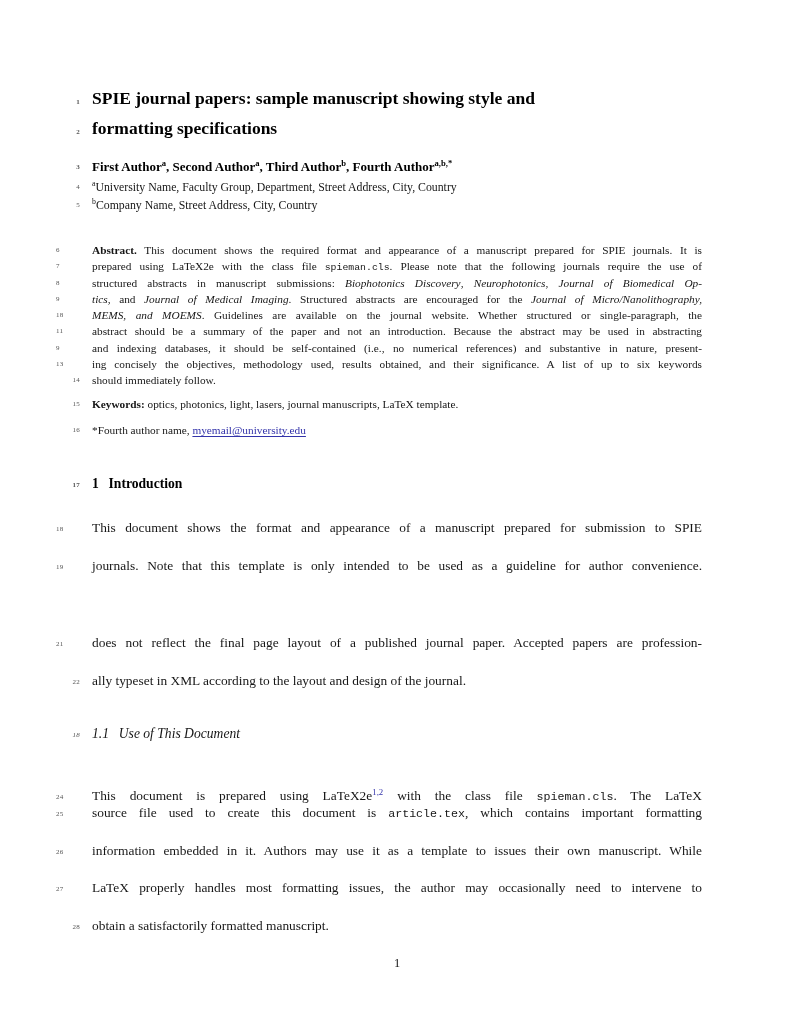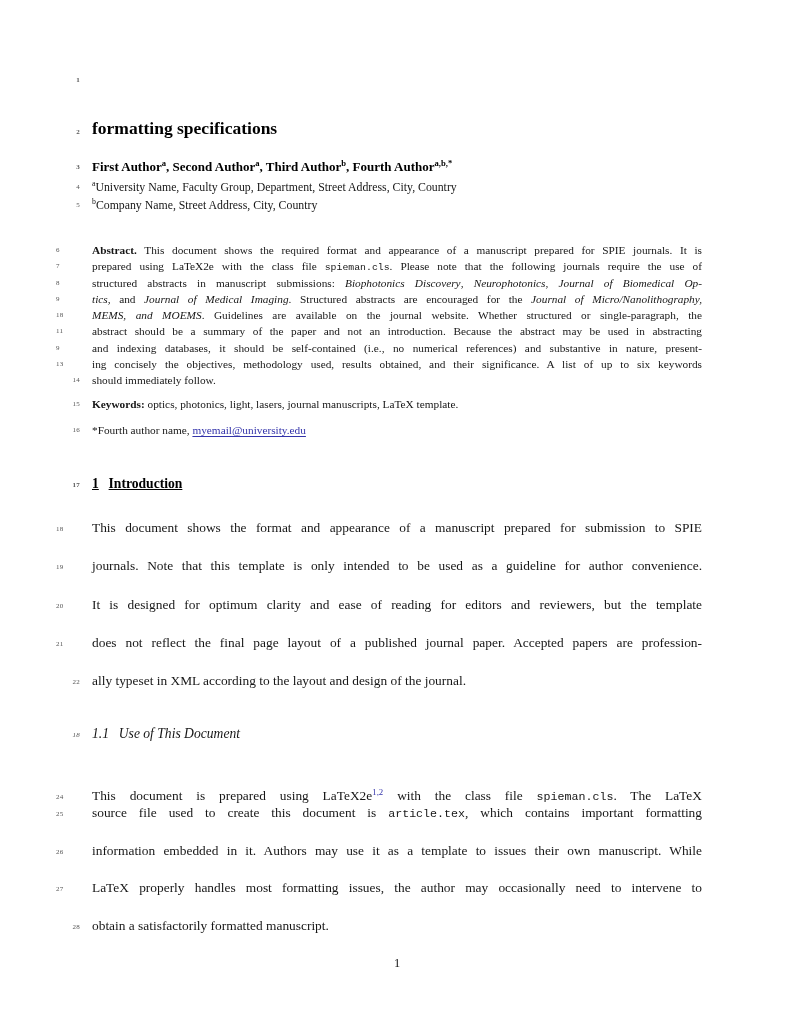--- a/index.html
+++ b/index.html
@@ -33,21 +33,21 @@
     font-size: 7px;
     color: var(--lnum);
     letter-spacing: 0.2px;
   }
   .fill { text-align: justify; text-align-last: justify; -moz-text-align-last: justify; }
   .title-line { font-size: 17.5px; font-weight: bold; color: #000000; }
   .authors-line { font-size: 13px; font-weight: bold; color: #000000; }
   .affil-line { font-size: 11.8px; }
   .small-line { font-size: 11.3px; }
   .body-line { font-size: 13.4px; }
-  .h1-line { font-size: 13.6px; font-weight: bold; color: #000000; text-decoration: underline; }
+  .h1-line { font-size: 13.6px; font-weight: bold; color: #000000; }
   .h2-line { font-size: 13.6px; font-style: italic; }
   .sup { vertical-align: super; font-size: 66%; line-height: 0; }
   .mono { font-family: "Liberation Mono", monospace; font-size: 0.87em; }
   .it { font-style: italic; }
   .bold { font-weight: bold; }
   .email { color: var(--link); text-decoration: underline; text-underline-offset: 2px; cursor: pointer; }
   .cite { color: var(--link); cursor: pointer; }
   .hgap { margin-left: 0.72em; margin-top: 32px; }
   .pagenum-row {
     position: absolute;
@@ -56,21 +56,21 @@
     width: 794px;
     text-align: center;
     font-size: 12.5px;
   }
 </style>
 </head>
 <body>
 
 <div class="page">
 
-  <div class="line title-line" style="top:88px"><span class="lnum">1</span></div>
+  <div class="line title-line" style="top:88px"><span class="lnum">1</span><span>SPIE journal papers: sample manuscript showing style and</span></div>
   <div class="line title-line" style="top:118px"><span class="lnum">2</span><span>formatting specifications</span></div>
 
   <div class="line authors-line" style="top:159px"><span class="lnum">3</span><span>First Author</span><span class="sup">a</span><span>, Second Author</span><span class="sup">a</span><span>, Third Author</span><span class="sup">b</span><span>, Fourth Author</span><span class="sup">a,b,*</span></div>
 
   <div class="line affil-line" style="top:180px"><span class="lnum">4</span><span class="sup">a</span><span>University Name, Faculty Group, Department, Street Address, City, Country</span></div>
   <div class="line affil-line" style="top:198px"><span class="lnum">5</span><span class="sup">b</span><span>Company Name, Street Address, City, Country</span></div>
 
   <div class="line small-line fill" style="top:244px"><span class="lnum">6</span><span class="bold">Abstract.</span><span> This document shows the required format and appearance of a manuscript prepared for SPIE journals. It is</span></div>
   <div class="line small-line fill" style="top:260px"><span class="lnum">7</span><span>prepared using LaTeX2e with the class file </span><span class="mono">spieman.cls</span><span>. Please note that the following journals require the use of</span></div>
   <div class="line small-line fill" style="top:277px"><span class="lnum">8</span><span>structured abstracts in manuscript submissions: </span><span class="it">Biophotonics Discovery</span><span>, </span><span class="it">Neurophotonics</span><span>, </span><span class="it">Journal of Biomedical Op-</span></div>
@@ -82,21 +82,20 @@
   <div class="line small-line" style="top:374px"><span class="lnum">14</span><span>should immediately follow.</span></div>
 
   <div class="line small-line" style="top:398px"><span class="lnum">15</span><span class="bold">Keywords:</span><span> optics, photonics, light, lasers, journal manuscripts, LaTeX template.</span></div>
 
   <div class="line small-line" style="top:424px"><span class="lnum">16</span><span>*Fourth author name, </span><span class="email">myemail@university.edu</span></div>
 
   <div class="line h1-line" style="top:476px"><span class="lnum">17</span><span>1</span><span class="hgap">Introduction</span></div>
 
   <div class="line body-line fill" style="top:520px"><span class="lnum">18</span><span>This document shows the format and appearance of a manuscript prepared for submission to SPIE</span></div>
   <div class="line body-line fill" style="top:558px"><span class="lnum">19</span><span>journals. Note that this template is only intended to be used as a guideline for author convenience.</span></div>
-  <div class="line body-line fill" style="top:597px"><span class="lnum">20</span><span>It is designed for optimum clarity and ease of reading for editors and reviewers, but the template</span></div>
   <div class="line body-line fill" style="top:635px"><span class="lnum">21</span><span>does not reflect the final page layout of a published journal paper. Accepted papers are profession-</span></div>
   <div class="line body-line" style="top:673px"><span class="lnum">22</span><span>ally typeset in XML according to the layout and design of the journal.</span></div>
 
   <div class="line h2-line" style="top:726px"><span class="lnum">18</span><span>1.1</span><span class="hgap">Use of This Document</span></div>
 
   <div class="line body-line fill" style="top:788px"><span class="lnum">24</span><span>This document is prepared using LaTeX2e</span><span class="sup cite">1,2</span><span> with the class file </span><span class="mono">spieman.cls</span><span>. The LaTeX</span></div>
   <div class="line body-line fill" style="top:805px"><span class="lnum">25</span><span>source file used to create this document is </span><span class="mono">article.tex</span><span>, which contains important formatting</span></div>
   <div class="line body-line fill" style="top:843px"><span class="lnum">26</span><span>information embedded in it. Authors may use it as a template to issues their own manuscript. While</span></div>
   <div class="line body-line fill" style="top:880px"><span class="lnum">27</span><span>LaTeX properly handles most formatting issues, the author may occasionally need to intervene to</span></div>
   <div class="line body-line" style="top:918px"><span class="lnum">28</span><span>obtain a satisfactorily formatted manuscript.</span></div>

